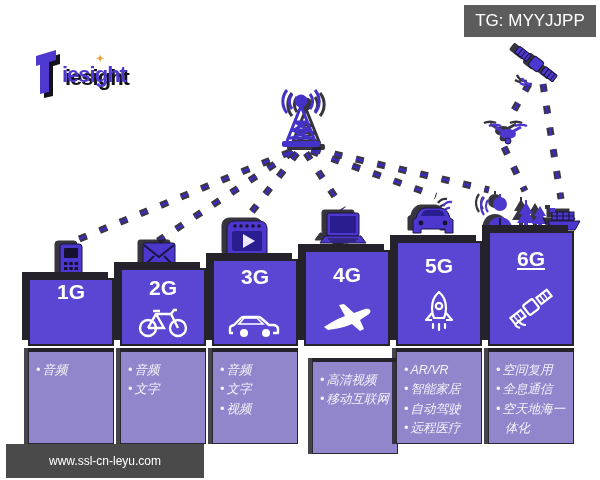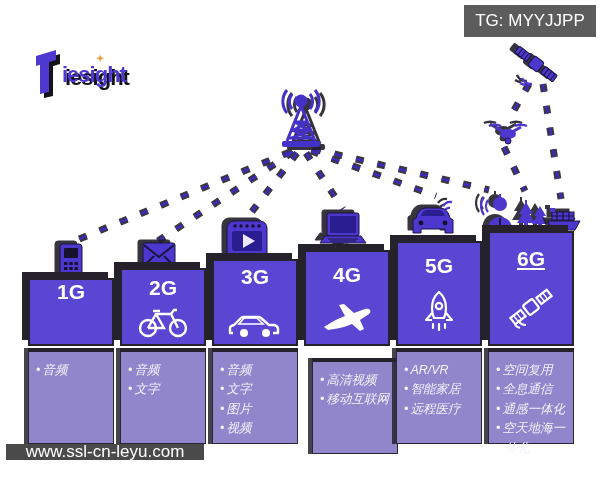--- a/index.html
+++ b/index.html
@@ -6,21 +6,21 @@
   .canvas{position:relative;width:600px;height:480px;background:#ffffff;overflow:hidden;
           font-family:"Liberation Sans",sans-serif;}
   svg{display:block;}
   .connectors{position:absolute;left:0;top:0;z-index:1;}
   .icon-abs{position:absolute;z-index:2;filter:drop-shadow(-5px -3px 0 rgba(33,30,41,.9));}
   .tower{filter:drop-shadow(5px 3px 0 rgba(33,30,41,.9));}
 
   
   .badge{position:absolute;z-index:6;color:#fff;display:flex;align-items:center;justify-content:center;}
   .badge.tg{left:464px;top:5px;width:132px;height:32px;background:#5c5c5c;font-size:17px;}
-  .badge.www{left:6px;top:444px;width:198px;height:16px;background:#4a4a4a;font-size:17px;}
+  .badge.www{left:6px;top:444px;width:198px;height:34px;background:#4a4a4a;font-size:12px;}
 
   
   .logo{position:absolute;left:30px;top:48px;z-index:6;display:flex;align-items:flex-start;}
   .logo-mark{width:30px;height:46px;margin-right:2px;filter:drop-shadow(4px 4px 0 #14121a);}
   .logo-text{position:relative;margin-top:14px;font-size:22px;font-weight:bold;letter-spacing:-1px;
              color:#4d38d0;text-shadow:3px 3px 0 #14121a;}
   .logo-spark{position:absolute;top:-9px;left:34px;font-size:10px;color:#e8a33d;text-shadow:none;}
 
   
   .block{position:absolute;z-index:3;width:86px;background:#5946d2;border:2px solid #26222c;
@@ -200,21 +200,20 @@
         <path d="M6 21 h-3 v-5 q0 -2 4 -3 l7 -7 q1 -1 3 -1 h14 q2 0 3 1 l8 7 h5 q4 1 4 4 v4 h-5" stroke="#fff" stroke-width="2.4" fill="none" stroke-linejoin="round"></path>
         <circle cx="17" cy="21" r="4" fill="#fff"></circle>
           <circle cx="39" cy="21" r="4" fill="#fff"></circle>
         <path d="M17 6 l-5 6 h24 l-6 -6 z" stroke="#fff" stroke-width="1.6" fill="none"></path>
       </svg>
     </div>
     <div class="features">
       <ul>
           <li>音频</li>
           <li>文字</li>
-          <li>图片</li>
           <li>视频</li>
         </ul>
     </div>
   </div>
 
   <div class="gen g4">
     <svg class="icon-abs" style="left:318px;top:212px" width="50" height="37" viewBox="0 0 50 37">
       <rect x="9" y="1" width="32" height="23" rx="2" fill="#4d38cf" stroke="#1b1440"></rect>
       <rect x="12" y="4" width="26" height="17" fill="#2a1d90"></rect>
       <path d="M2 31 L48 31 L43 24 L7 24 Z" fill="#4d38cf" stroke="#1b1440"></path>
@@ -251,20 +250,21 @@
           <circle cx="23" cy="17" r="3.2"></circle>
           <path d="M16 24 l-6 7 h6 M30 24 l6 7 h-6"></path>
           <path d="M17 35 v4 M23 35 v6 M29 35 v4" stroke-linecap="round"></path>
         </g>
       </svg>
     </div>
     <div class="features">
       <ul>
           <li>AR/VR</li>
           <li>智能家居</li>
+          <li>自动驾驶</li>
           <li>远程医疗</li>
         </ul>
     </div>
   </div>
 
   <div class="gen g6">
     <svg class="icon-abs" style="left:480px;top:192px" width="36" height="40" viewBox="0 0 36 40">
       <path d="M8 8 a10 10 0 0 0 0 12 M4 5 a15 15 0 0 0 0 18" stroke="#4d38cf" stroke-width="2.2" fill="none"></path>
       <circle cx="20" cy="12" r="7" fill="#4d38cf"></circle>
       <path d="M20 2 v3" stroke="#4d38cf" stroke-width="2"></path>
@@ -295,19 +295,18 @@
           <rect x="35" y="19" width="13" height="8"></rect>
           <path d="M6 19 v8 M10 19 v8 M39 19 v8 M43 19 v8" stroke-width="1.4"></path>
         </g>
         <path d="M12 36 a9 9 0 0 0 8 5 M9 41 a12 12 0 0 0 5 3" stroke="#fff" stroke-width="2" fill="none"></path>
       </svg>
     </div>
     <div class="features">
       <ul>
           <li>空间复用</li>
           <li>全息通信</li>
-          <li>通感一体化</li>
           <li>空天地海一体化</li>
         </ul>
     </div>
   </div>
 
 </div>
 
 </body></html>

